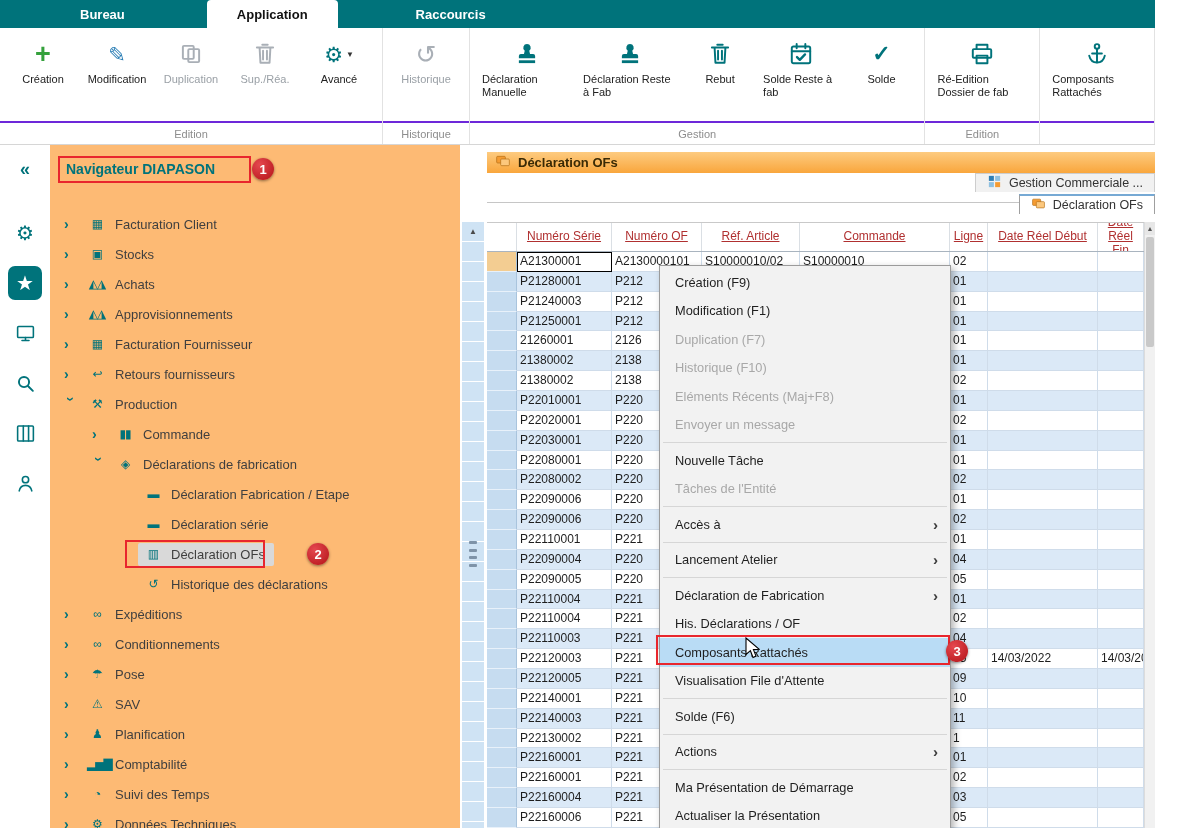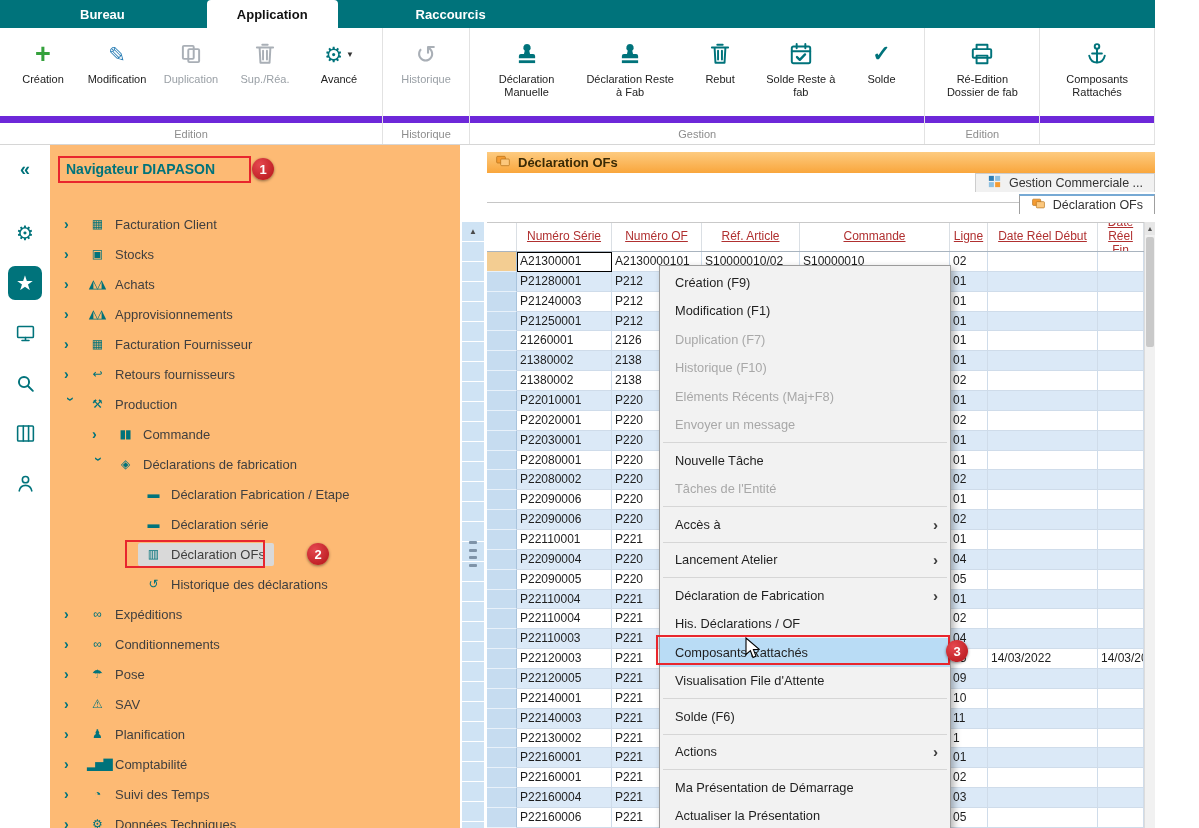--- a/index.html
+++ b/index.html
@@ -26,22 +26,22 @@
   .ric.green{color:var(--green);} .ric.blue{color:var(--blue);}
   .rbtn.disabled .ric{color:var(--disabled);}
   .rbtn.disabled .rlabel{color:#9aa0a6;}
   .glyph{line-height:1;}
   .g-plus{font-size:27px;font-weight:bold;}
   .g-pencil{font-size:21px;}
   .g-gear{font-size:21px;}
   .g-hist{font-size:25px;}
   .g-check{font-size:22px;font-weight:bold;}
   .dd{font-size:8px;color:#333;margin-left:3px;}
-  .rlabel{font-size:11px;color:#222;text-align:center;line-height:1.2;margin-top:3px;}
-  .rglabel{height:21px;font-size:11px;color:#8d8d8d;text-align:center;display:flex;align-items:center;justify-content:center;border-top:7px solid #6d28d9;}
+  .rlabel{font-size:11px;color:#222;line-height:1.2;margin-top:3px;}
+  .rglabel{height:21px;font-size:11px;color:#8d8d8d;text-align:center;display:flex;align-items:center;justify-content:center;border-top:2px solid #6d28d9;}
 
   
   .activity{position:absolute;left:0;top:145px;width:50px;bottom:0;background:#fff;display:flex;flex-direction:column;align-items:center;}
   .collapse{color:var(--teal);font-size:18px;font-weight:bold;margin:14px 0 36px 0;cursor:default;}
   .act-item{width:34px;height:34px;display:flex;align-items:center;justify-content:center;margin-bottom:16px;color:var(--teal);font-size:20px;cursor:default;}
   .act-item svg{width:21px;height:21px;}
   .act-item.active{background:var(--teal);color:#fff;border-radius:7px;}
 
   
   .nav{position:absolute;left:50px;top:145px;width:410px;bottom:0;background:#fdba74;overflow:hidden;}

